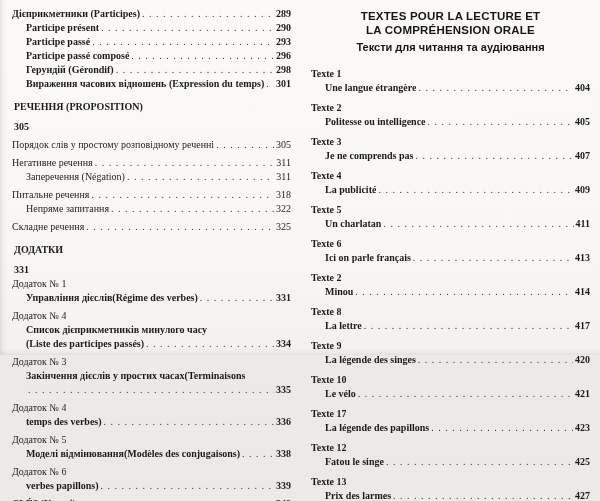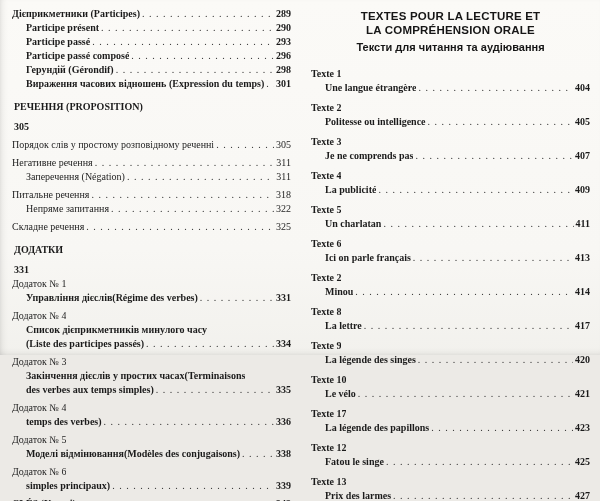--- a/index.html
+++ b/index.html
@@ -156,21 +156,20 @@
         <span class="leader"></span>
         <span class="pg">334</span>
       </div>
       <div class="toc-row sp-sm">
         <span class="txt">Додаток № 3</span>
       </div>
       <div class="toc-row indent bold">
         <span class="txt">Закінчення дієслів у простих часах(Terminaisons</span>
       </div>
       <div class="toc-row indent bold">
-        <span class="txt">des verbes aux temps simples)</span>
         <span class="leader"></span>
         <span class="pg">335</span>
       </div>
       <div class="toc-row sp-sm">
         <span class="txt">Додаток № 4</span>
       </div>
       <div class="toc-row indent bold">
         <span class="txt">temps des verbes)</span>
         <span class="leader"></span>
         <span class="pg">336</span>
@@ -180,21 +179,21 @@
       </div>
       <div class="toc-row indent bold">
         <span class="txt">Моделі відмінювання(Modèles des conjugaisons)</span>
         <span class="leader"></span>
         <span class="pg">338</span>
       </div>
       <div class="toc-row sp-sm">
         <span class="txt">Додаток № 6</span>
       </div>
       <div class="toc-row indent bold">
-        <span class="txt">simples principaux)</span>
+        <span class="txt">verbes papillons)</span>
         <span class="leader"></span>
         <span class="pg">339</span>
       </div>
       <div class="toc-row bold sp-sm">
         <span class="txt">CLÉS (Ключі)</span>
         <span class="leader"></span>
         <span class="pg">342</span>
       </div>
     </div>
 

